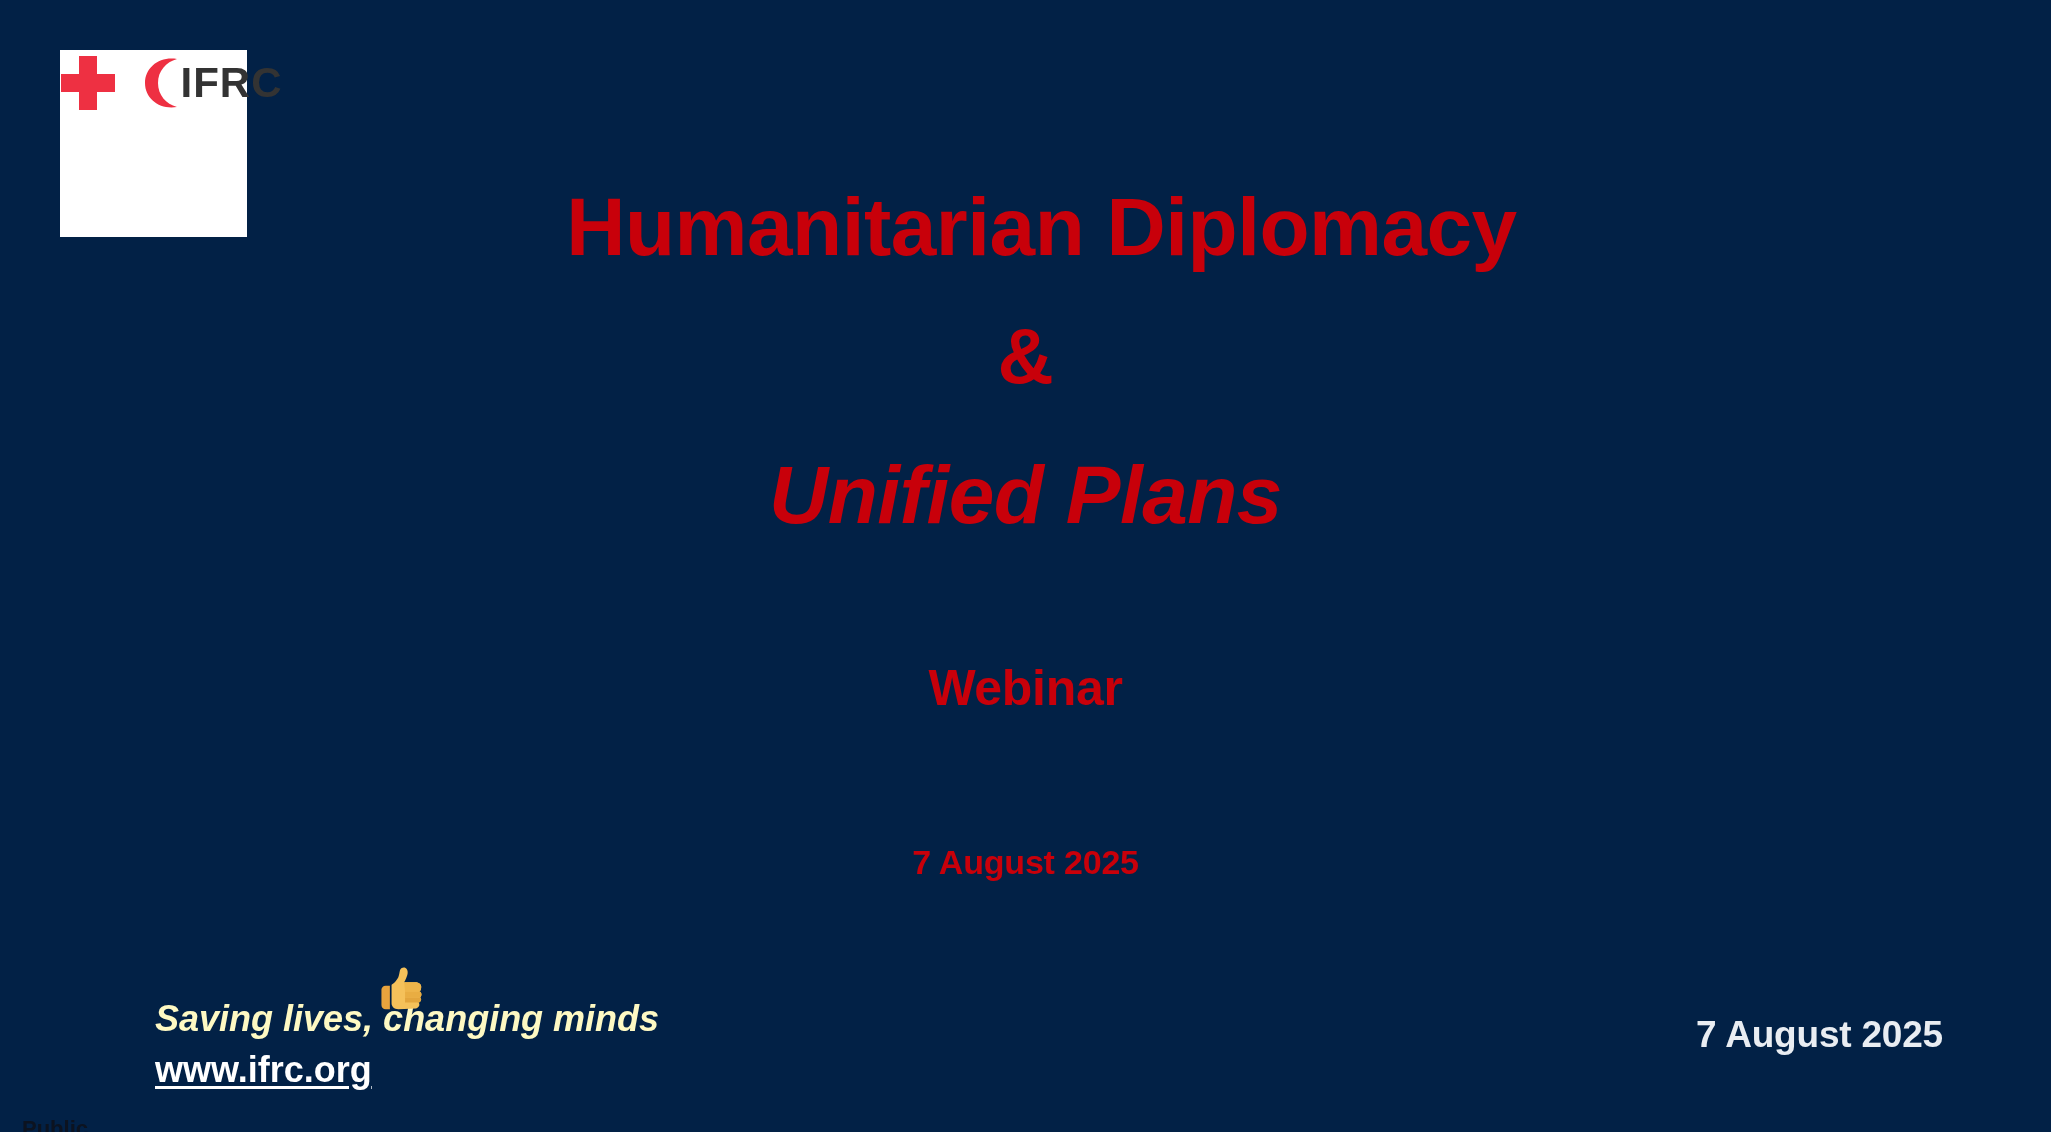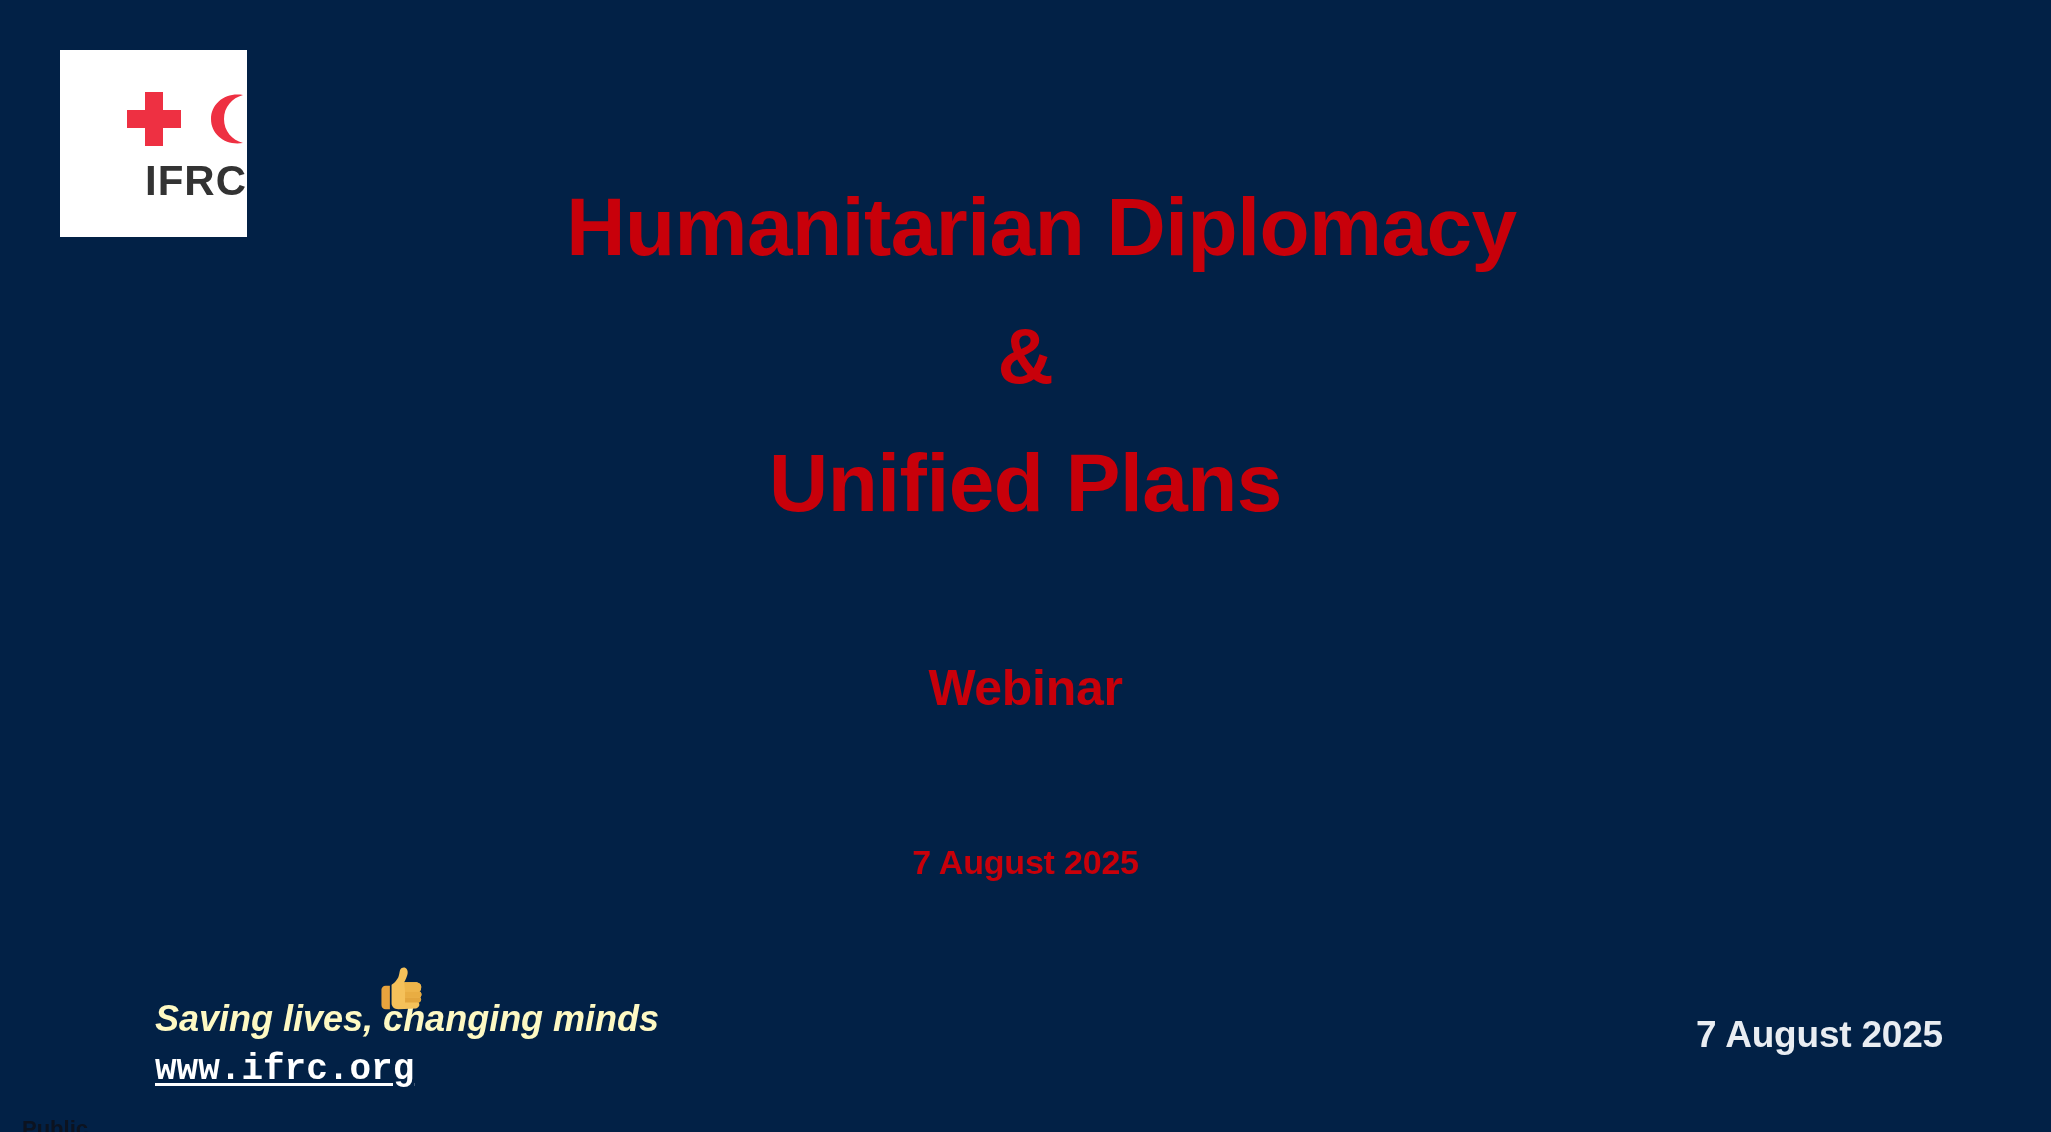--- a/index.html
+++ b/index.html
@@ -24,22 +24,22 @@
   
   .logo-box {
     position: absolute;
     left: 60px;
     top: 50px;
     width: 187px;
     height: 187px;
     background: #ffffff;
     box-sizing: border-box;
     display: flex;
-    flex-direction: column;
-    align-items: flex-end;
+    flex-direction: row;
+    align-items: flex-start;
     justify-content: center;
     padding-left: 36px;
   }
   .logo-marks {
     display: flex;
     align-items: center;
     justify-content: center;
     gap: 10px;
     margin-top: 4px;
   }
@@ -91,21 +91,21 @@
     font-size: 82px;
     line-height: 1.28;
     letter-spacing: -0.5px;
     margin: 0;
   }
   .title-amp {
     font-size: 78px;
     line-height: 1.35;
   }
   .title-line.l1 { margin-bottom: 24px; margin-left: 32px; }
-  .title-line.l3 { margin-top: 22px; }
+  .title-line.l3 { margin-top: 34px; font-style: italic; }
 
   
   .webinar {
     position: absolute;
     left: 0;
     right: 0;
     top: 663px;
     text-align: center;
     color: #c8000a;
     font-family: "Liberation Sans", sans-serif;
@@ -151,21 +151,21 @@
     top: -38px;
     font-size: 54px;
     line-height: 1;
     font-style: normal;
     pointer-events: none;
   }
   .thumb-emoji svg { display: block; }
   .site-link {
     display: inline-block;
     margin-top: 12px;
-    font-family: Liberation Mono, monospace;
+    font-family: Liberation Sans, sans-serif;
     font-weight: bold;
     font-size: 36px;
     line-height: 1.1;
     color: #ffffff;
     text-decoration: underline;
     text-underline-offset: 4px;
     text-decoration-thickness: 3px;
   }
 
   

